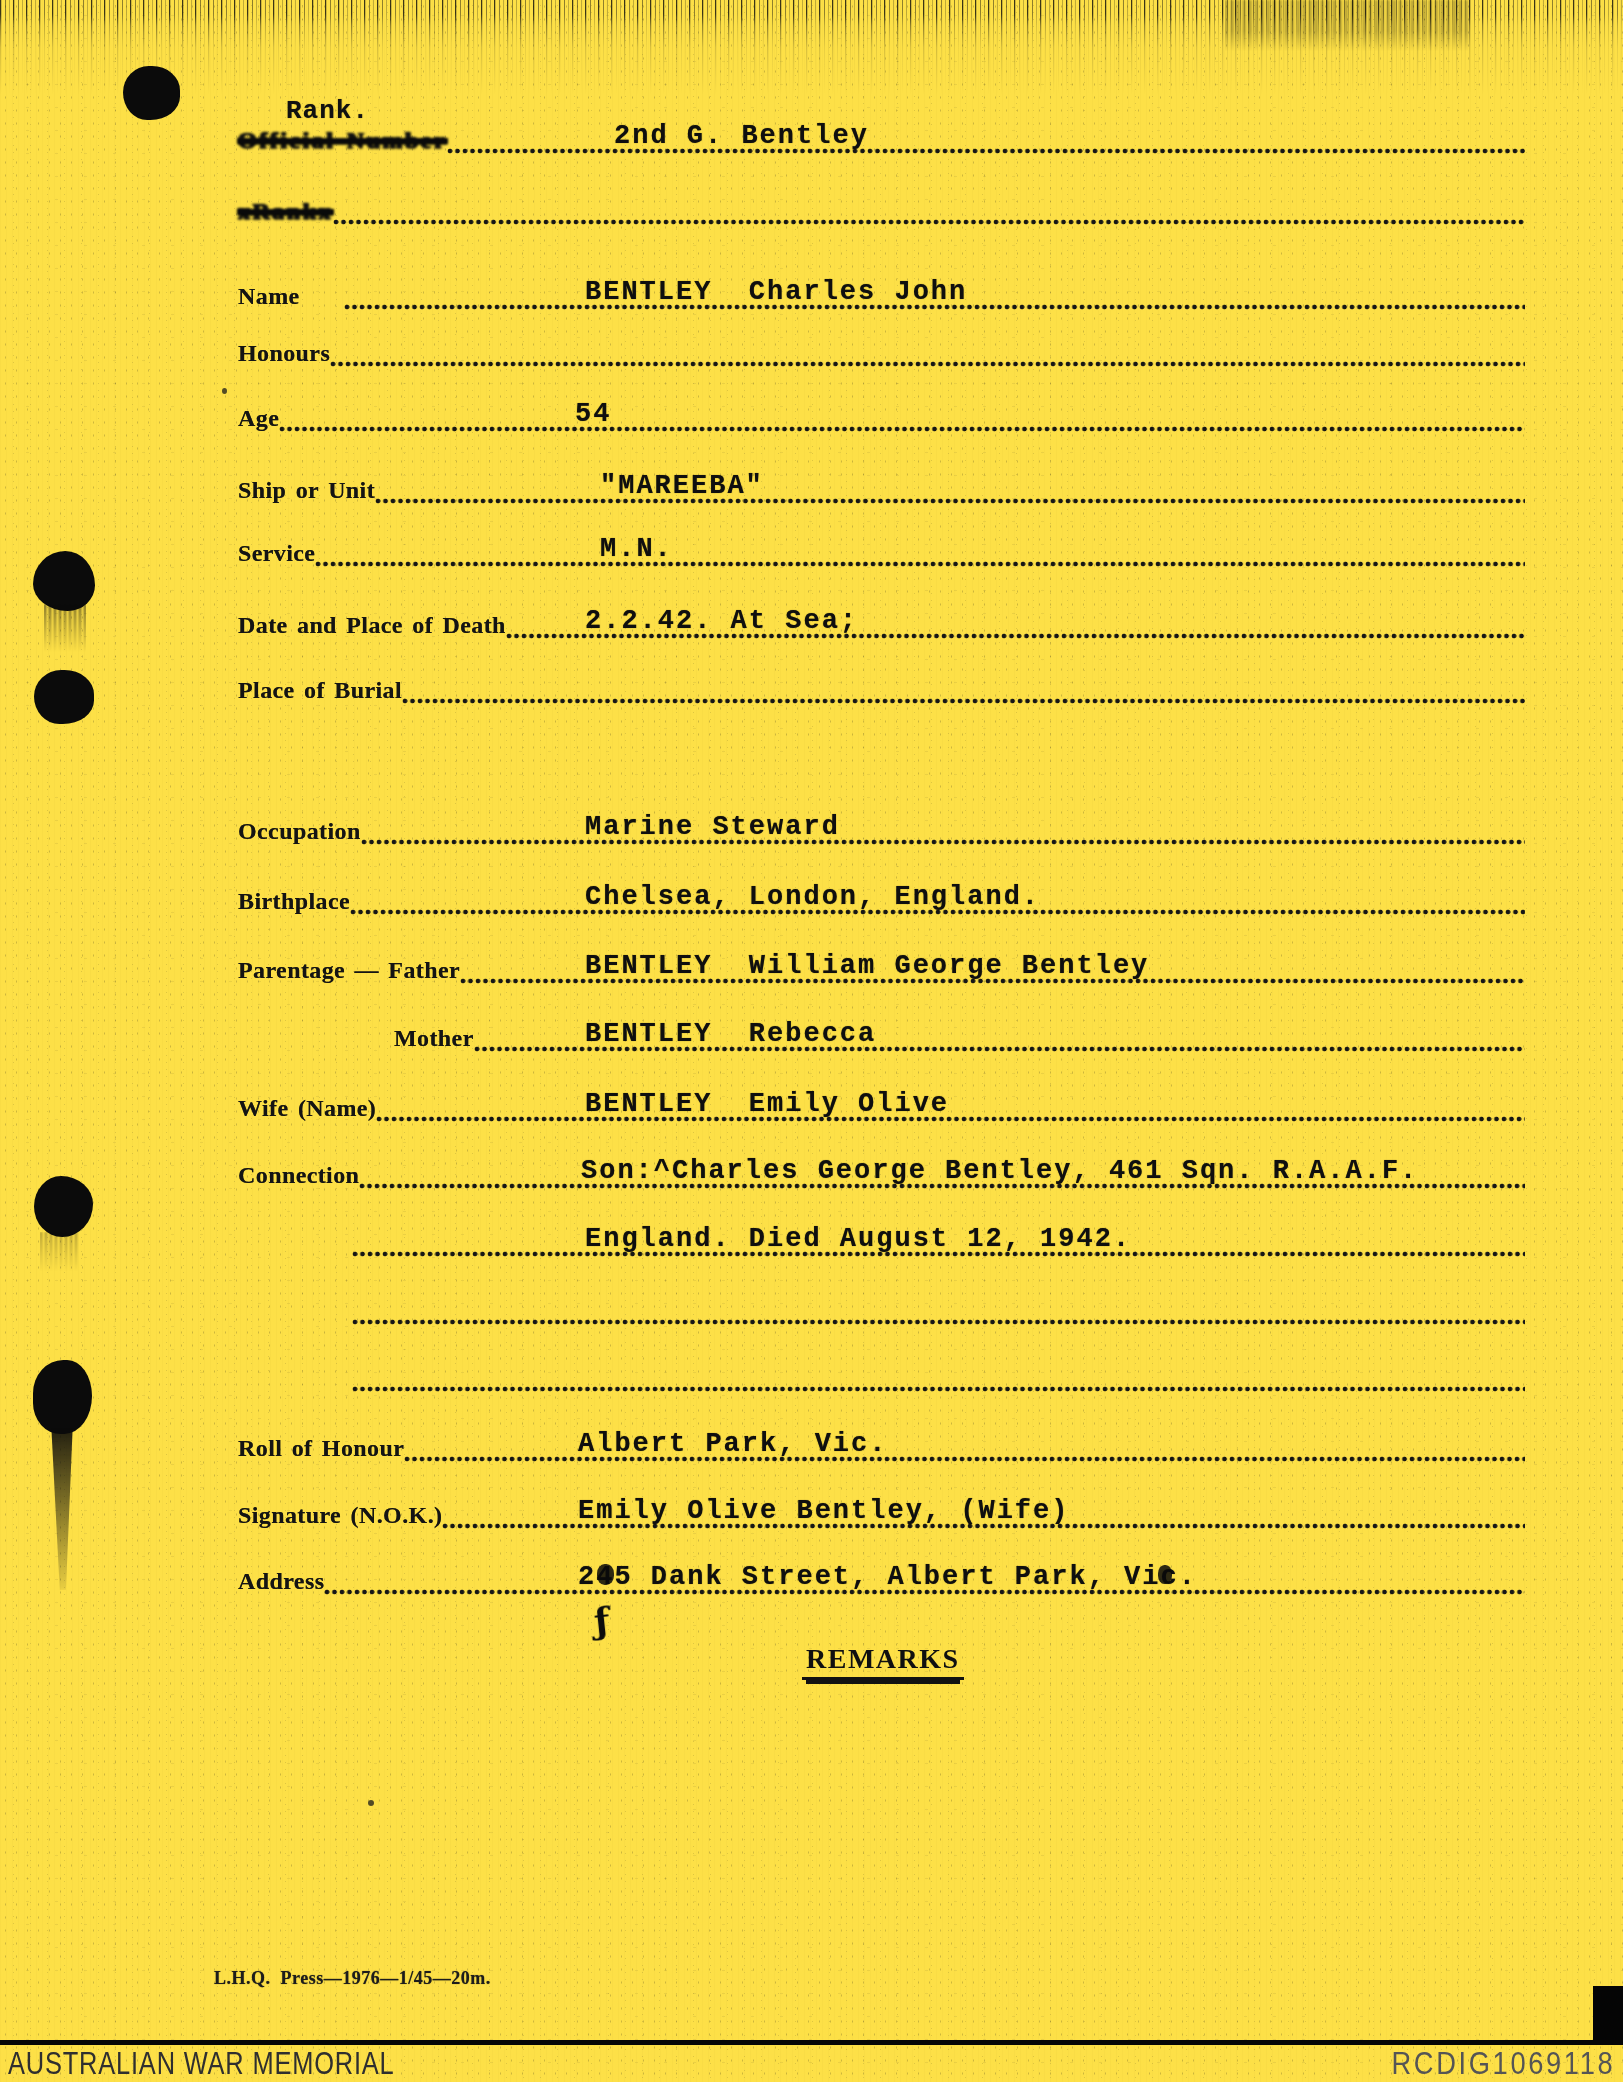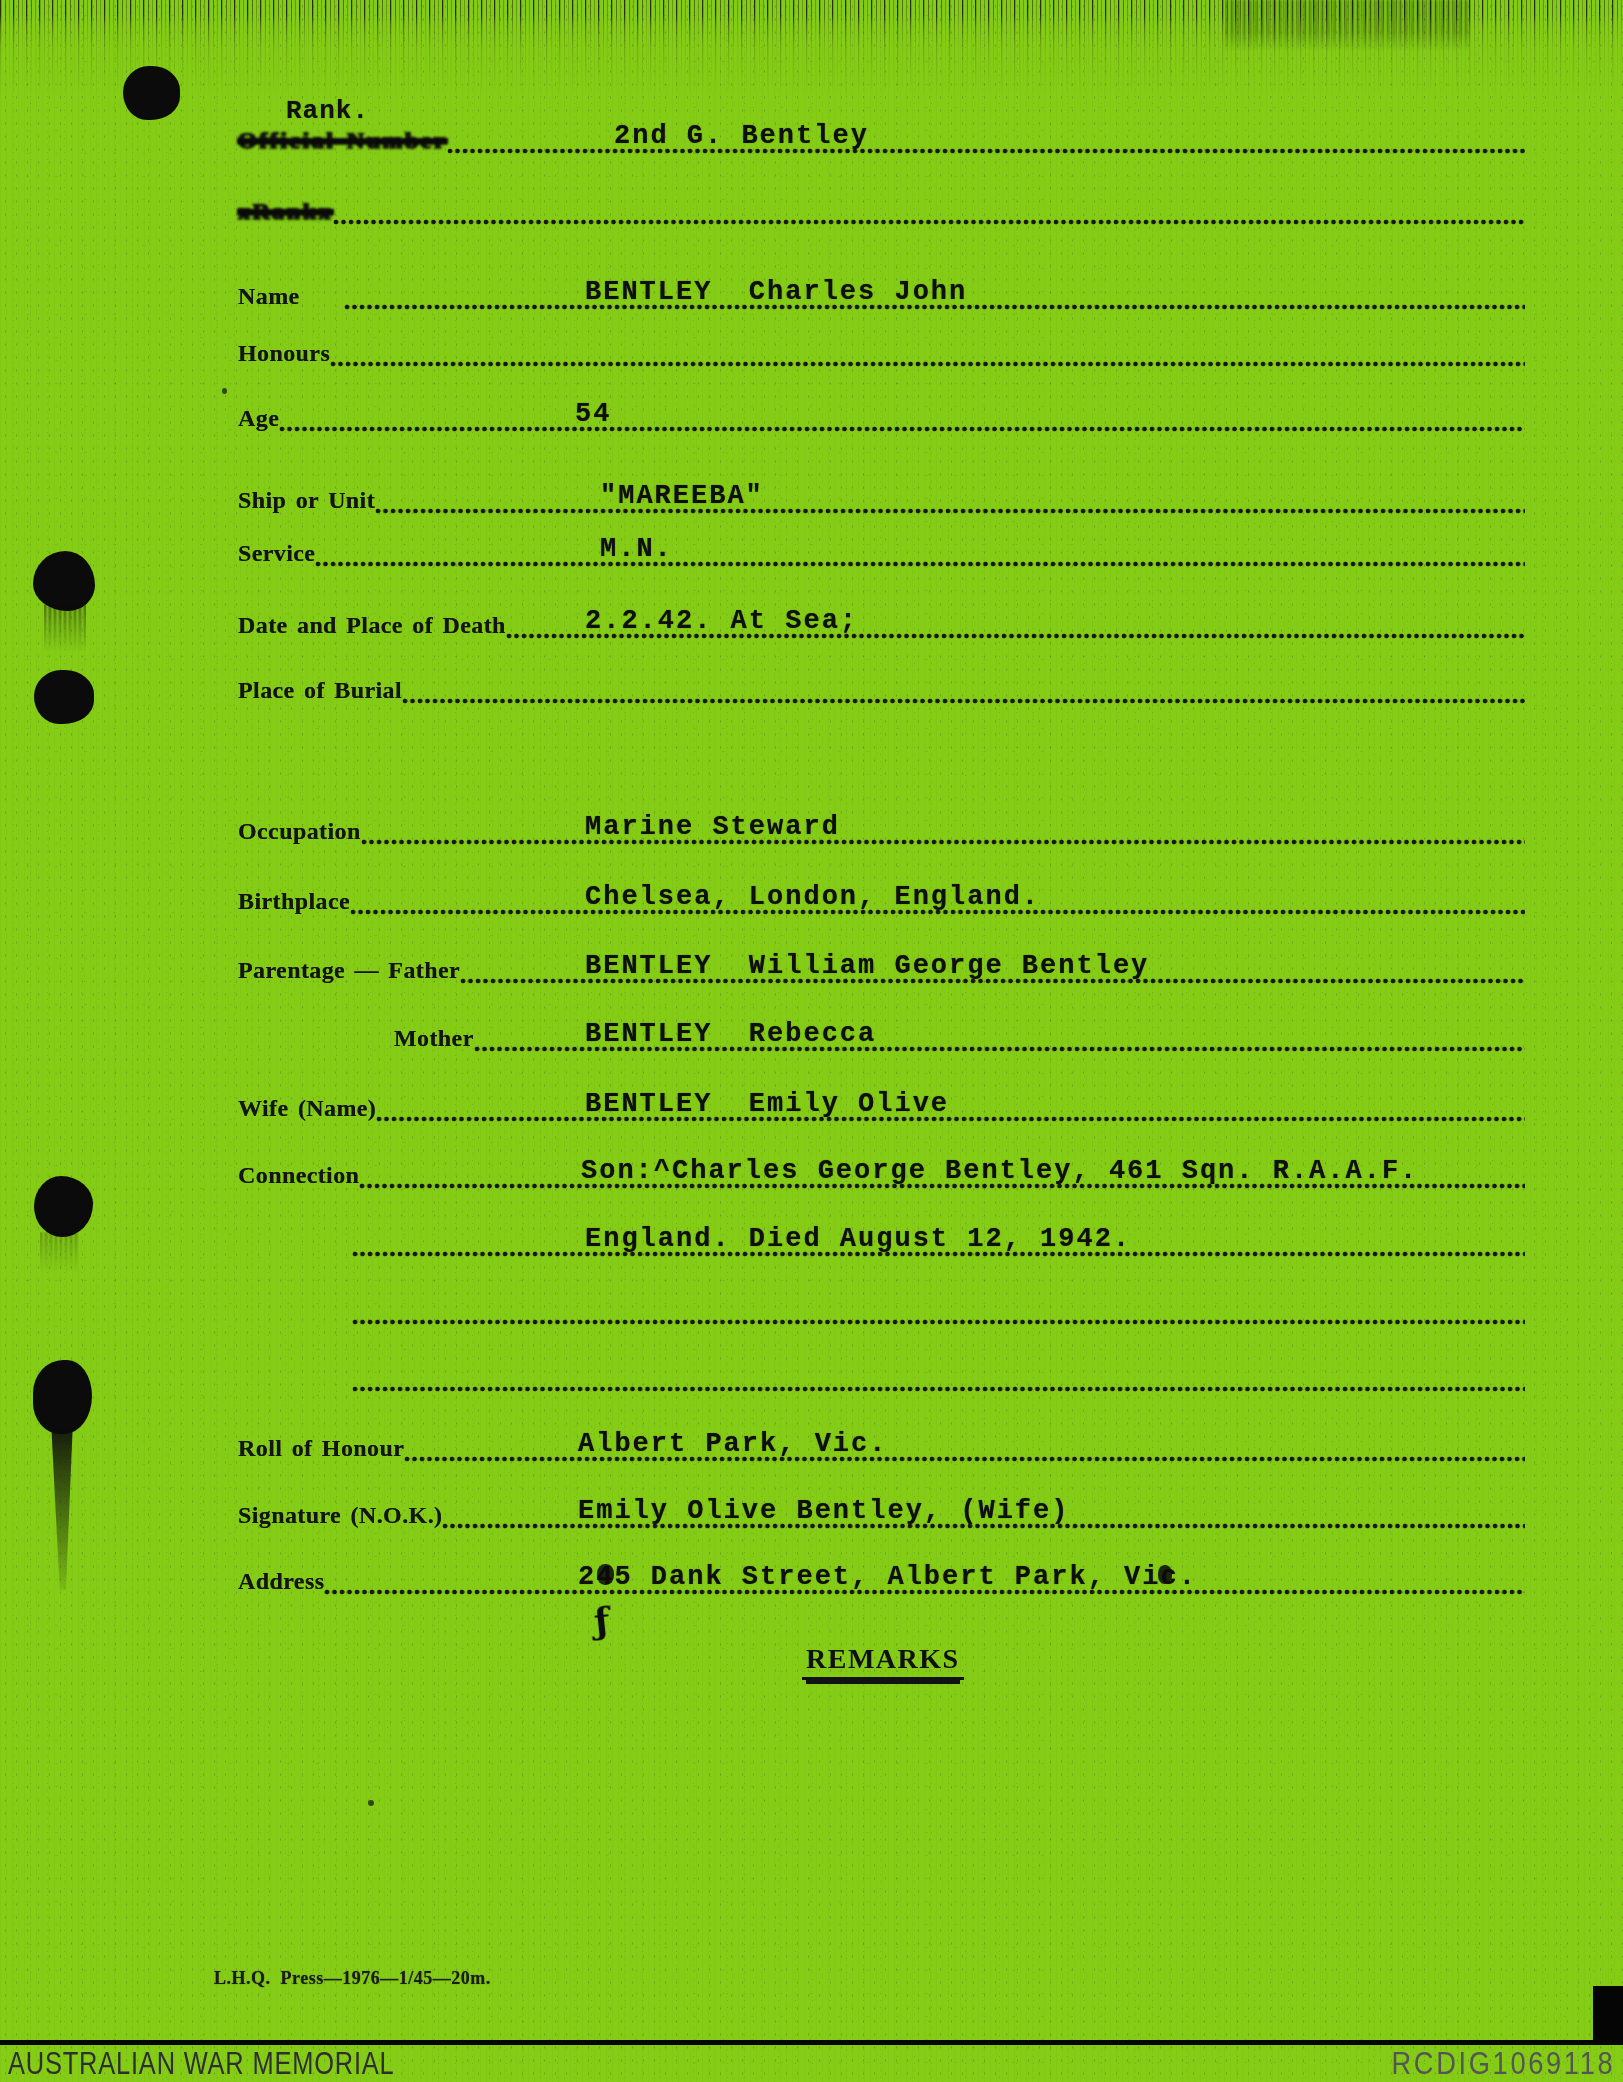--- a/index.html
+++ b/index.html
@@ -1,18 +1,18 @@
 <!DOCTYPE html>
 <html><head>
 <meta charset="utf-8">
 <style>
   html,body{margin:0;padding:0;background:#e9e8e4;}
   .sheet{
     position:relative;width:1623px;height:2082px;overflow:hidden;
-    background:#84cc16;
+    background:#fde047;
     font-family:"Liberation Serif", serif;
   }
   
   .speckle{
     position:absolute;inset:0;pointer-events:none;opacity:.75;
     background-image:
       radial-gradient(rgba(20,20,20,.28) .7px, transparent 1px),
       radial-gradient(rgba(20,20,20,.18) .6px, transparent .9px),
       radial-gradient(rgba(20,20,20,.10) 1px, transparent 1.3px),
       repeating-linear-gradient(90deg, rgba(0,0,0,.025) 0 1px, transparent 1px 6px);
@@ -142,21 +142,21 @@
   </div>
   <div class="row" style="top:320px;left:238px;right:98px;">
     <span class="lbl">Honours</span>
     <span class="dots"></span>
   </div>
   <div class="row" style="top:385px;left:238px;right:98px;">
     <span class="lbl">Age</span>
     <span class="dots"></span>
     <span class="val" style="left:337px;">54</span>
   </div>
-  <div class="row" style="top:467px;left:238px;right:98px;">
+  <div class="row" style="top:457px;left:238px;right:98px;">
     <span class="lbl">Ship or Unit</span>
     <span class="dots"></span>
     <span class="val" style="left:362px;">"MAREEBA"</span>
   </div>
   <div class="row" style="top:520px;left:238px;right:98px;">
     <span class="lbl">Service</span>
     <span class="dots"></span>
     <span class="val" style="left:362px;">M.N.</span>
   </div>
   <div class="row" style="top:592px;left:238px;right:98px;">

